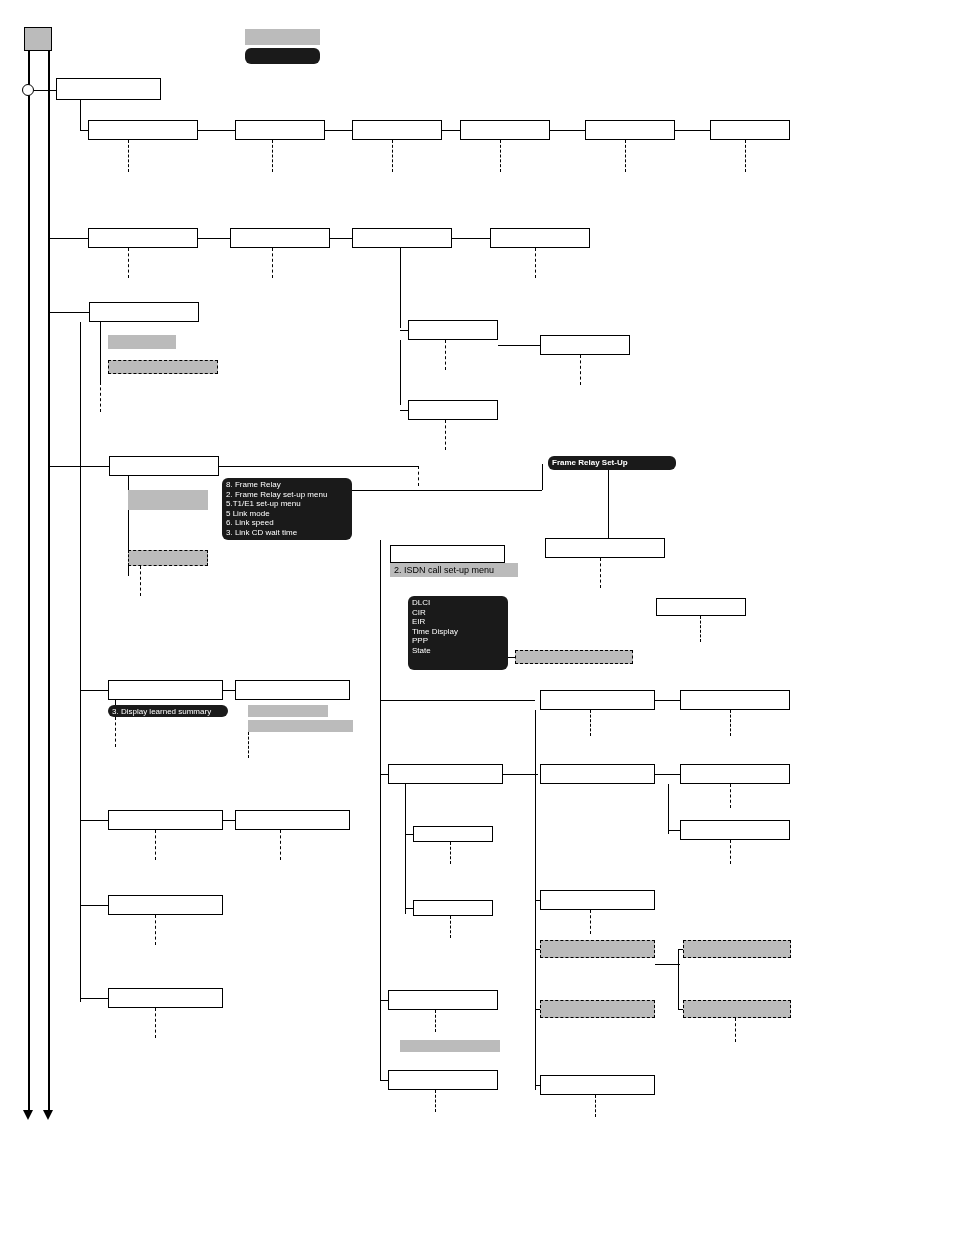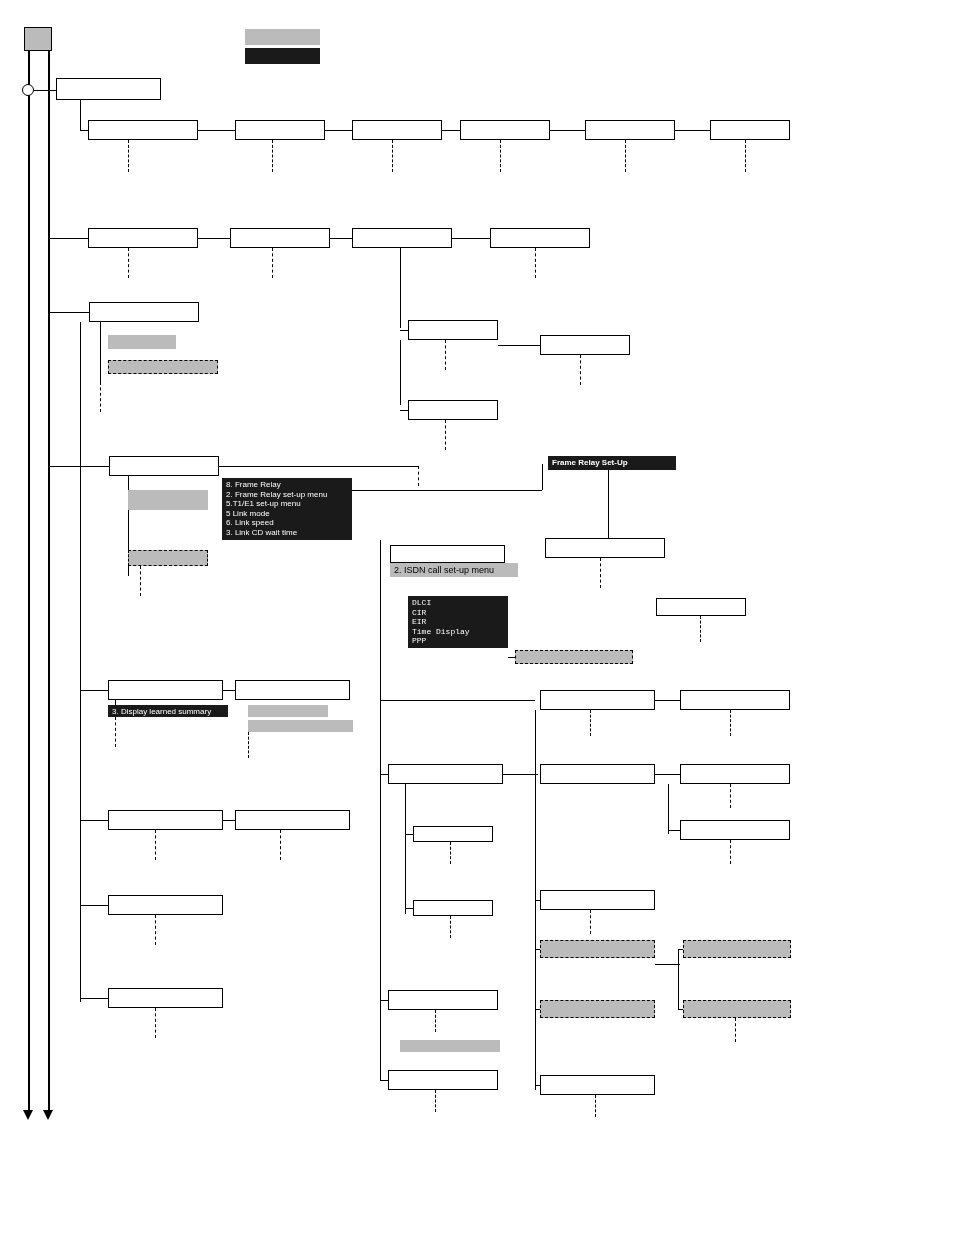--- a/index.html
+++ b/index.html
@@ -37,20 +37,21 @@
     padding: 2px 4px;
     font-size: 9px;
   }
   .blackbox {
     position: absolute;
     background: #1a1a1a;
     color: #fff;
     padding: 2px 4px;
     font-size: 8px;
     line-height: 1.2;
+    border-radius: 6px;
   }
   .vline {
     position: absolute;
     width: 0;
     border-left: 1px solid #000;
   }
   .hline {
     position: absolute;
     height: 0;
     border-top: 1px solid #000;
@@ -188,21 +189,21 @@
 <div class="hline" style="left:665px; top:606px; width:20px;"></div>
 <div class="box" style="left:656px; top:598px; width:90px; height:18px;"></div>
 <div class="dashline" style="left:700px; top:616px; height:26px;"></div>
 
 <div class="box" style="left:390px; top:545px; width:115px; height:18px;"></div>
 <div class="graybox" style="left:390px; top:563px; width:128px; height:14px;">
   <span>2.  ISDN call set-up menu</span>
 </div>
 <div class="vline" style="left:380px; top:540px; height:540px;"></div>
 
-<div class="blackbox" style="left:408px; top:596px; width:100px; height:52px;font-family:Liberation Mono, monospace;">
+<div class="blackbox" style="left:408px; top:596px; width:100px; height:74px;">
   <div>DLCI</div>
   <div>CIR</div>
   <div>EIR</div>
   <div>Time Display</div>
   <div>PPP</div>
   <div>State</div>
 </div>
 <div class="dashedgray" style="left:515px; top:650px; width:118px; height:14px;"></div>
 <div class="hline" style="left:508px; top:657px; width:7px;"></div>
 

